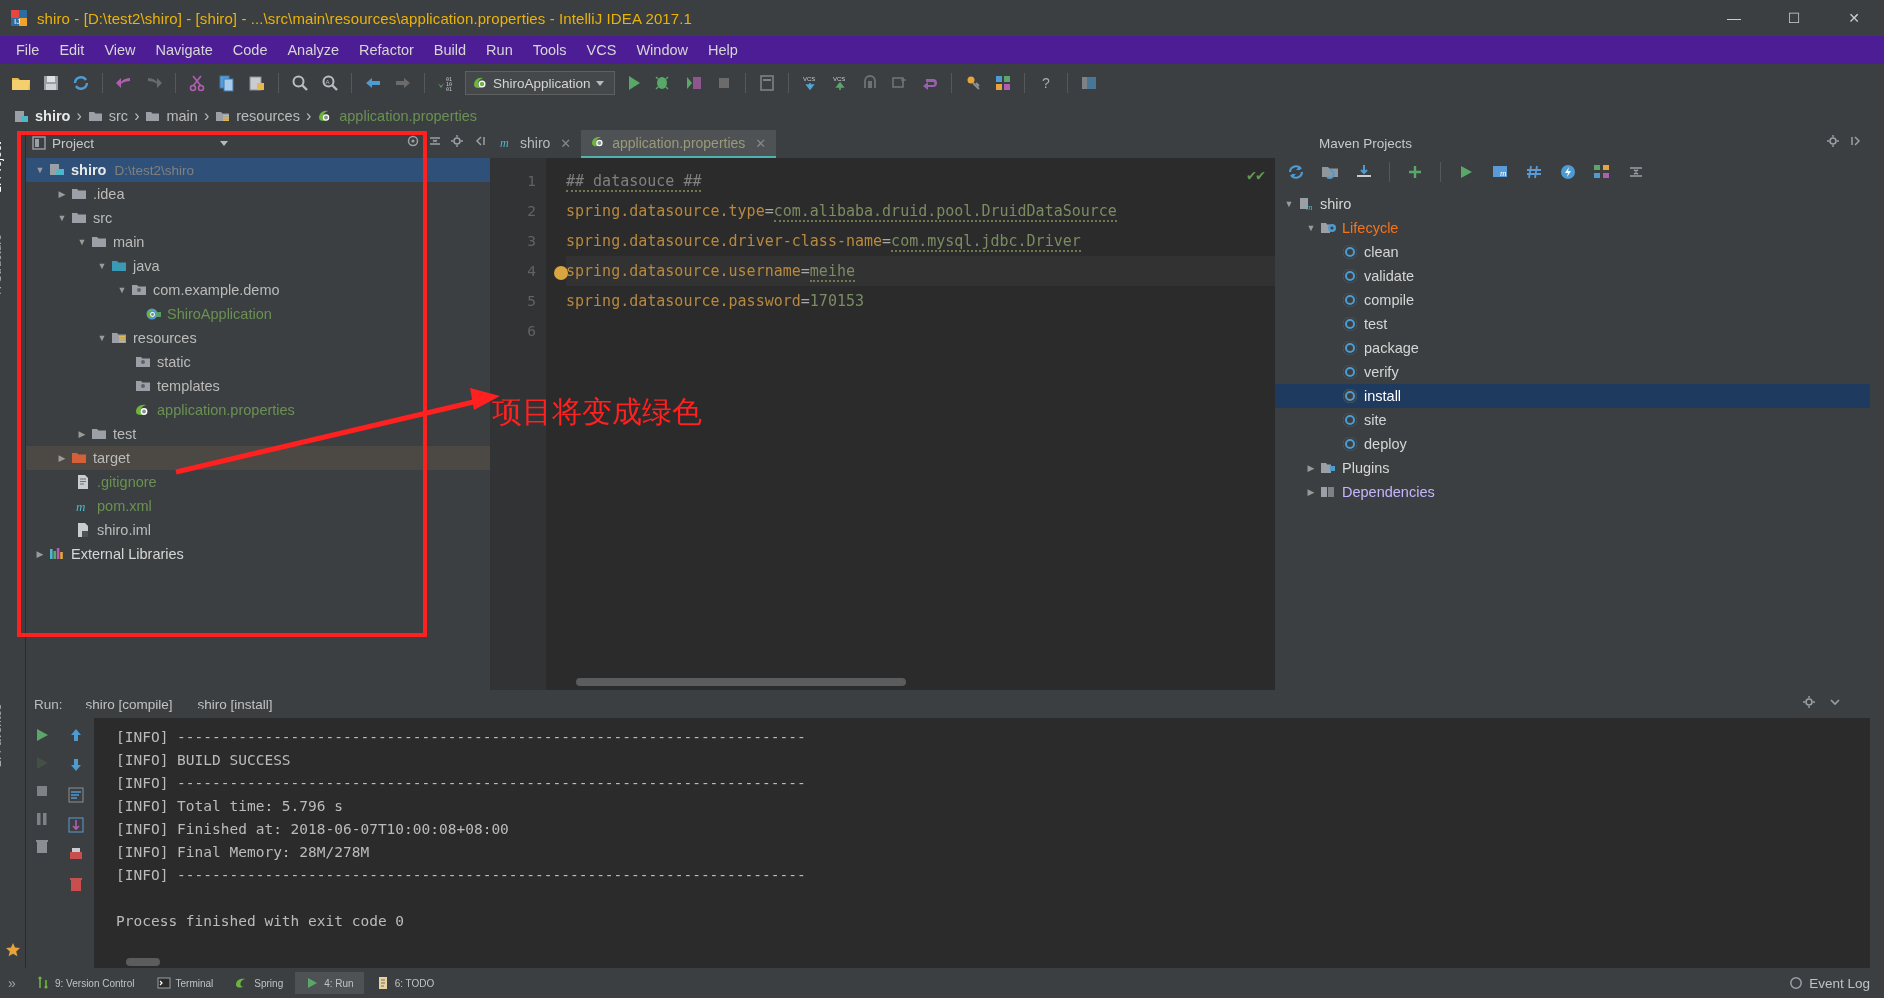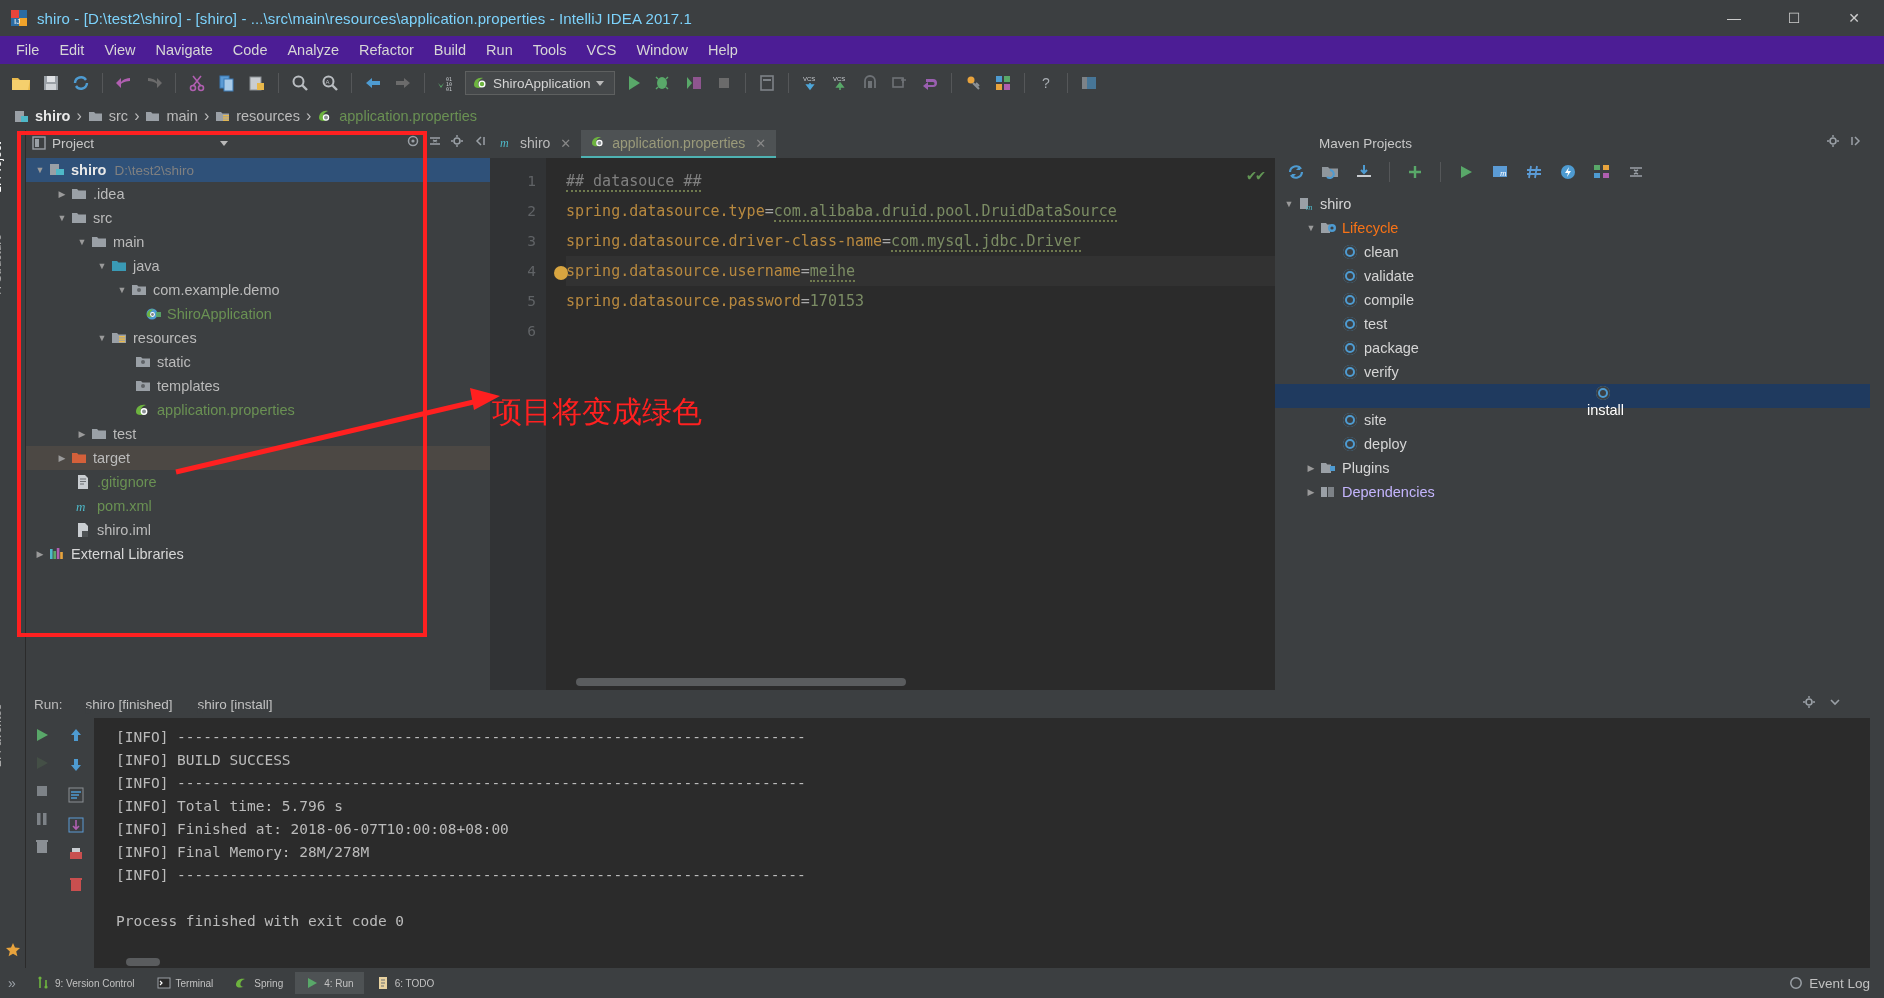--- a/index.html
+++ b/index.html
@@ -15,21 +15,21 @@
   
   .titlebar {
     position: absolute; left: 0; top: 0; width: 1884px; height: 36px;
     background: #3c3f41; display: flex; align-items: center;
   }
   .titlebar .tb-icon {
     width: 18px; height: 18px; margin-left: 10px; margin-right: 9px;
     position: relative;
   }
   .titlebar .title-text {
-    font-size: 15px; color: #7dd3fc; white-space: nowrap; letter-spacing: 0.1px;
+    font-size: 15px; color: #eab308; white-space: nowrap; letter-spacing: 0.1px;
   }
   .win-btns { position: absolute; right: 0; top: 0; height: 36px; display: flex; }
   .win-btn { width: 60px; height: 36px; display: flex; align-items: center; justify-content: center;
              color: #cccccc; font-size: 14px; }
 
   
   .menubar {
     position: absolute; left: 0; top: 36px; width: 1884px; height: 28px;
     background: #4c1d95; display: flex; align-items: center; padding-left: 6px;
   }
@@ -142,21 +142,21 @@
   
   .maven-panel {
     position: absolute; left: 1275px; top: 130px; width: 595px; height: 560px;
     background: #3c3f41; display: flex; flex-direction: column;
   }
   .mv-head { height: 26px; display: flex; align-items: center; padding: 0 8px; position: relative; margin-left: 36px; }
   .mv-head .ttl { font-size: 13.5px; color: #c8c8c8; }
   .mv-toolbar { height: 32px; display: flex; align-items: center; gap: 4px; padding-left: 6px; }
   .mv-tree { flex: 1; font-size: 14.5px; padding-top: 4px; }
   .mnode { height: 24px; display: flex; align-items: center; white-space: nowrap; }
-  .mnode.sel { background: #1f3a5f; flex-direction: column; }
+  .mnode.sel { background: #1f3a5f; }
   .gear {
     width: 14px; height: 14px; border-radius: 50%; background: #4e9bd1;
     box-shadow: 0 0 0 2px #3c3f41 inset; position: relative; flex: 0 0 14px;
   }
   .gear::after {
     content: ""; position: absolute; left: 4px; top: 4px; width: 6px; height: 6px;
     border-radius: 50%; background: #3c3f41;
   }
 
   
@@ -933,21 +933,21 @@
     </div>
   </div>
 
   <div class="rail-right"></div>
 
   <div class="run-panel">
     <div class="run-head">
       <span class="lbl">Run:</span>
       <div class="run-tab">
         <span><span class="gear"></span></span>
-        <span>shiro [finished]</span>
+        <span>shiro [compile]</span>
       </div>
       <div class="run-tab">
         <span><span class="gear"></span></span>
         <span>shiro [install]</span>
       </div>
       <div style="position:absolute;right:28px;display:flex;gap:12px;align-items:center;">
         <span><svg width="14" height="14" viewBox="0 0 14 14">
               <circle cx="7" cy="7" r="3" fill="none" stroke="#9aa0a6" stroke-width="1.6"></circle>
               <path d="M7 1v2M7 11v2M1 7h2M11 7h2" stroke="#9aa0a6" stroke-width="1.4"></path>
             </svg></span>

